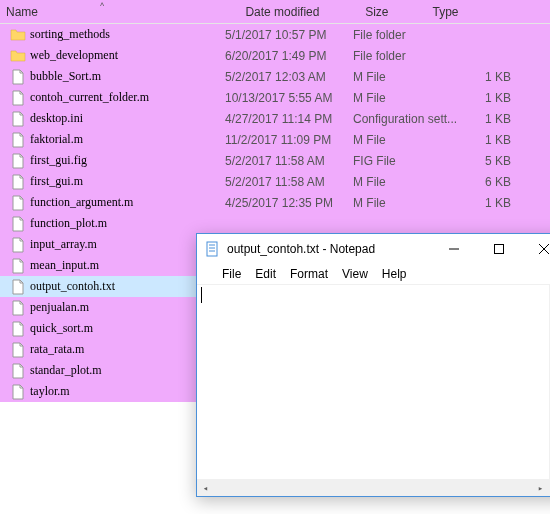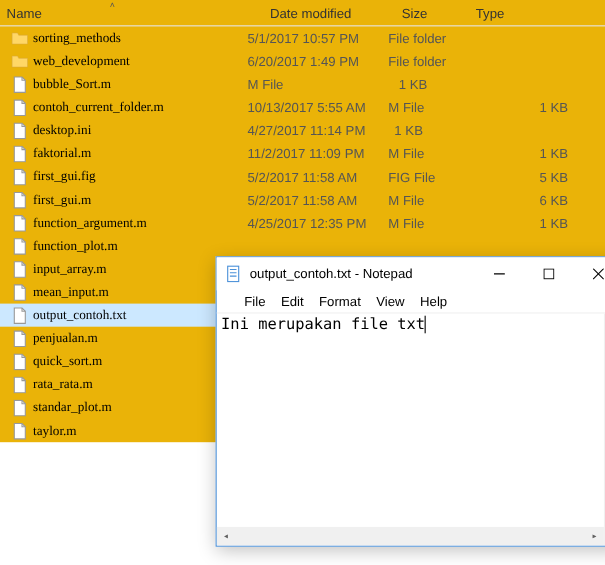--- a/index.html
+++ b/index.html
@@ -1,34 +1,34 @@
 <!DOCTYPE html>
 <html><head>
 <meta charset="utf-8">
 <style>
 * { box-sizing: border-box; margin: 0; padding: 0; }
 body { font-family: "Segoe UI", Tahoma, sans-serif; font-size: 12px; background: #fff; width: 550px; height: 514px; position: relative; overflow: hidden; }
 
-.explorer { width: 550px; background: #eab308; }
+.explorer { width: 550px; background: #f0abfc; }
 .header-row { display: flex; border-bottom: 1px solid #e5e5e5; height: 24px; align-items: center; color: #333; }
 .header-cell { padding: 3px 6px; display: flex; align-items: center; gap: 4px; position: relative; }
 .col-name { width: 219px; }
 .col-date { width: 128px; margin-left: 35px; }
 .col-type { width: 132px; }
 .col-size { width: 71px; text-align: right; padding-right: 12px; }
 .sort-arrow { position: absolute; left: 50%; top: -2px; transform: translateX(-50%); font-size: 8px; color: #555; }
 
 .files { }
 .file-row { display: flex; height: 21px; align-items: center; }
 .file-row.selected { background: #cce8ff; }
 .cell { padding: 0 6px; white-space: nowrap; overflow: hidden; text-overflow: ellipsis; color: #000; }
 .cell.name { width: 219px; display: flex; align-items: center; gap: 4px; padding-left: 10px; font-family: Liberation Serif, serif; }
 .cell.date { width: 128px; color: #555; }
 .cell.type { width: 132px; color: #555; }
-.cell.size { width: 71px; text-align: center; padding-right: 28px; color: #555; }
+.cell.size { width: 71px; text-align: left; padding-right: 28px; color: #555; }
 
 .icon { width: 16px; height: 16px; flex-shrink: 0; display: inline-flex; align-items: center; justify-content: center; }
 
 .notepad { position: absolute; left: 196px; top: 233px; width: 371px; height: 264px; background: #fff; border: 1px solid #4a90d9; box-shadow: 0 4px 16px rgba(0,0,0,0.25); display: flex; flex-direction: column; }
 .titlebar { height: 30px; background: #fff; display: flex; align-items: center; padding-left: 8px; }
 .titlebar-icon { width: 16px; height: 16px; margin-right: 6px; }
 .titlebar-text { flex: 1; font-size: 12px; color: #000; }
 .window-controls { display: flex; }
 .win-btn { width: 45px; height: 29px; display: flex; align-items: center; justify-content: center; }
 .menubar { height: 20px; display: flex; align-items: center; padding: 0 18px; font-size: 12px; }
@@ -91,20 +91,21 @@
       <div class="file-row">
         <div class="cell name">
           <span class="icon">
             <svg width="16" height="16" viewBox="0 0 16 16">
               <path d="M3 1h7l3 3v11H3z" fill="#fff" stroke="#999" stroke-width="1"></path>
               <path d="M10 1v3h3" fill="none" stroke="#999"></path>
             </svg>
           </span>
           <span>bubble_Sort.m</span>
         </div>
+        <div class="cell date">5/2/2017 12:03 AM</div>
         <div class="cell type">M File</div>
         <div class="cell size">1 KB</div>
       </div>
       <div class="file-row">
         <div class="cell name">
           <span class="icon">
             <svg width="16" height="16" viewBox="0 0 16 16">
               <path d="M3 1h7l3 3v11H3z" fill="#fff" stroke="#999" stroke-width="1"></path>
               <path d="M10 1v3h3" fill="none" stroke="#999"></path>
             </svg>
@@ -119,20 +120,21 @@
         <div class="cell name">
           <span class="icon">
             <svg width="16" height="16" viewBox="0 0 16 16">
               <path d="M3 1h7l3 3v11H3z" fill="#fff" stroke="#999" stroke-width="1"></path>
               <path d="M10 1v3h3" fill="none" stroke="#999"></path>
             </svg>
           </span>
           <span>desktop.ini</span>
         </div>
         <div class="cell date">4/27/2017 11:14 PM</div>
+        <div class="cell type">Configuration sett...</div>
         <div class="cell size">1 KB</div>
       </div>
       <div class="file-row">
         <div class="cell name">
           <span class="icon">
             <svg width="16" height="16" viewBox="0 0 16 16">
               <path d="M3 1h7l3 3v11H3z" fill="#fff" stroke="#999" stroke-width="1"></path>
               <path d="M10 1v3h3" fill="none" stroke="#999"></path>
             </svg>
           </span>
@@ -344,21 +346,21 @@
     </div>
   </div>
   <div class="menubar">
     <div class="menu-item">File</div>
     <div class="menu-item">Edit</div>
     <div class="menu-item">Format</div>
     <div class="menu-item">View</div>
     <div class="menu-item">Help</div>
   </div>
   <div class="editor">
-    <span>Ini merupakan file txt</span><span class="cursor"></span>
+    <span class="cursor"></span>
     <div class="scrollbar-v">
       <div class="scroll-arrow">▴</div>
       <div class="scroll-arrow down">▾</div>
     </div>
     <div class="scrollbar-h">
       <div class="scroll-arrow">◂</div>
       <div class="scroll-arrow right">▸</div>
     </div>
     <div class="scroll-corner"></div>
   </div>

